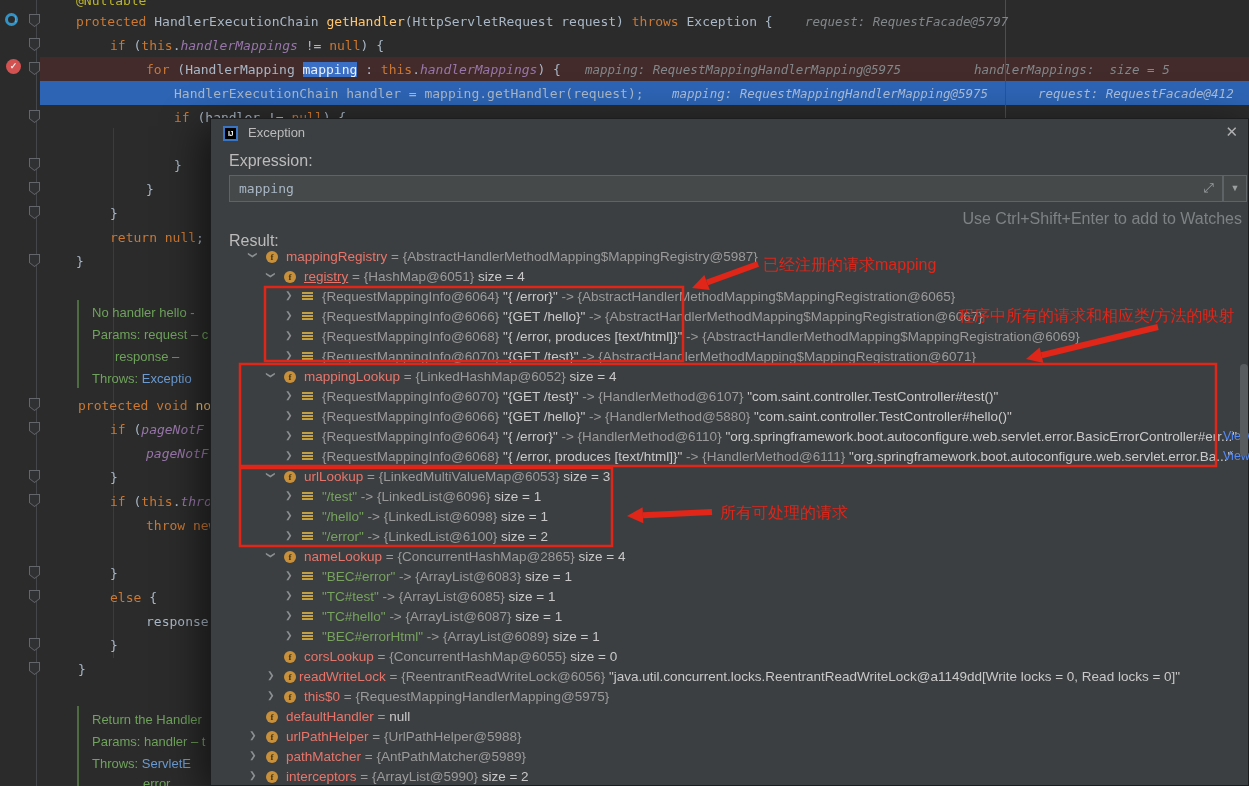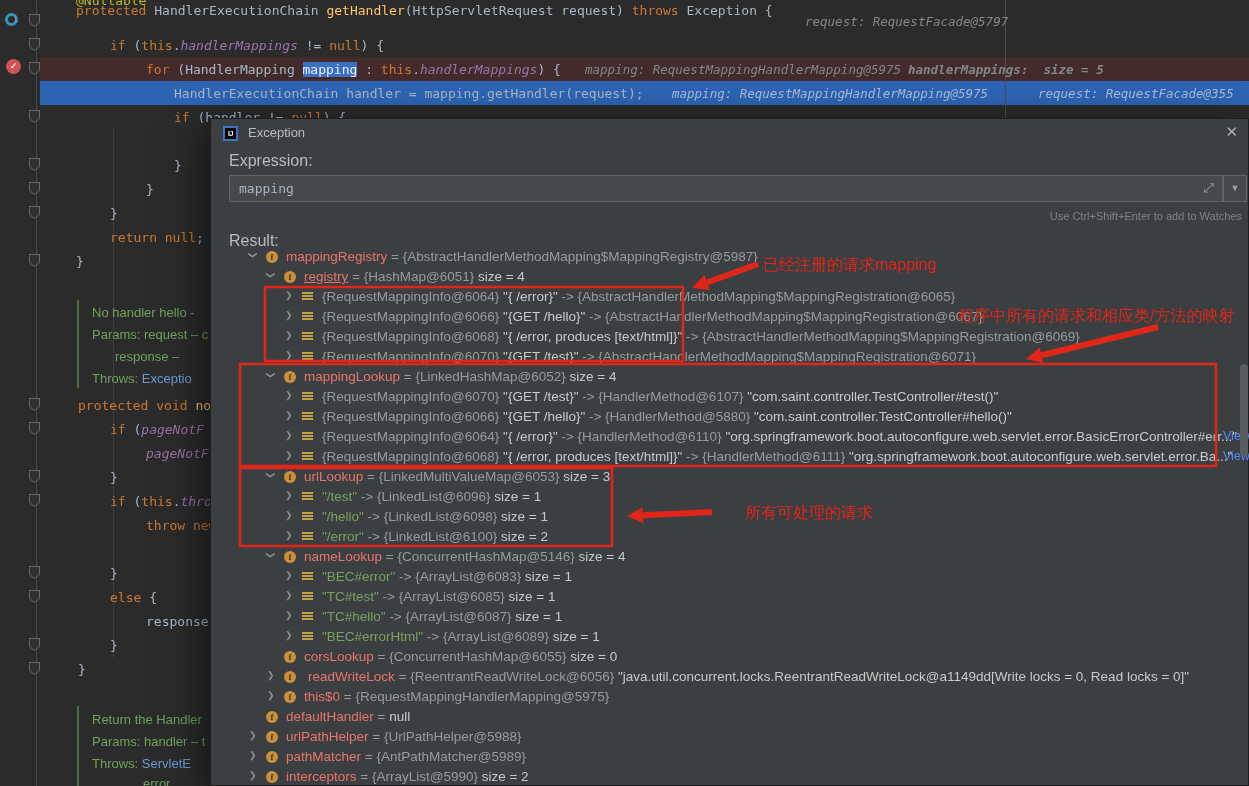--- a/index.html
+++ b/index.html
@@ -41,21 +41,21 @@
   .dlg-title{position:absolute;left:37px;top:6px;color:#BBBBBB;font-size:13px;}
   .dlg-close{position:absolute;right:10px;top:4px;color:#AFB1B3;font-size:15px;cursor:pointer;}
   .lbl{position:absolute;color:#BBBBBB;font-size:16px;}
   .expr-input{position:absolute;left:18px;top:56px;width:994px;height:27px;background:#45494A;
         border:1px solid #5E6366;box-sizing:border-box;}
   .expr-text{position:absolute;left:9px;top:5px;font:13px "DejaVu Sans Mono",monospace;color:#A9B7C6;}
   .expand-ic{position:absolute;right:8px;top:4px;color:#9DA0A3;font-size:13px;}
   .combo-btn{position:absolute;left:1012px;top:56px;width:24px;height:27px;background:#45494A;
         border:1px solid #5E6366;border-left:1px solid #5E6366;box-sizing:border-box;
         color:#9DA0A3;font-size:9px;text-align:center;line-height:25px;}
-  .watch-hint{position:absolute;right:6px;top:91px;color:#7E8285;font-size:11px;}
+  .watch-hint{position:absolute;right:6px;top:91px;color:#7E8285;font-size:16px;}
   
   .tree-row{position:absolute;left:0;height:20px;width:1218px;overflow:hidden;white-space:nowrap;}
   .tr-chev{position:absolute;top:3px;color:#8C8F92;font-size:9px;display:inline-block;}
   .tr-chev.open{transform:rotate(90deg);}
   .icon-f{position:absolute;top:4px;width:12px;height:12px;border-radius:50%;background:#C8903A;
         color:#43350F;font:bold 9px "Liberation Serif",serif;text-align:center;line-height:12px;}
   .icon-e{position:absolute;top:5px;width:11px;height:10px;}
   .icon-e i{display:block;height:2px;margin-bottom:1px;background:#C2A044;}
   .tr-text{position:absolute;top:1px;font-size:13.5px;line-height:18px;}
   .t-name{color:#E8756B;} .t-ref{color:#9A9A9A;} .t-str{color:#C9C9C9;}
@@ -99,29 +99,29 @@
         <div class="fold" style="top: 590px;"></div>
         <div class="fold" style="top: 638px;"></div>
         <div class="fold" style="top: 662px;"></div>
       </div>
     <div id="jdoc-layer">
         <div class="jdoc-bar" style="left: 77px; top: 300px; height: 88px;"></div>
         <div class="jdoc-bar" style="left: 77px; top: 706px; height: 82px;"></div>
       </div>
     <div id="code-layer">
         <div class="code-line" style="left: 76px; top: -9px;"><span class="c-ann">@Nullable</span></div>
-        <div class="code-line" style="left: 76px; top: 1px;"><span class="c-kw">protected </span><span class="c-pl">HandlerExecutionChain </span><span class="c-mth">getHandler</span><span class="c-pl">(HttpServletRequest request) </span><span class="c-kw">throws </span><span class="c-pl">Exception {</span></div>
+        <div class="code-line" style="left: 76px; top: 12px;"><span class="c-kw">protected </span><span class="c-pl">HandlerExecutionChain </span><span class="c-mth">getHandler</span><span class="c-pl">(HttpServletRequest request) </span><span class="c-kw">throws </span><span class="c-pl">Exception {</span></div>
         <span class="hint" style="left: 805px; top: 12px;">request: RequestFacade@5797</span>
         <div class="code-line" style="left: 110px; top: 36px;"><span class="c-kw">if </span><span class="c-pl">(</span><span class="c-kw">this</span><span class="c-pl">.</span><span class="c-fld">handlerMappings</span><span class="c-pl"> != </span><span class="c-kw">null</span><span class="c-pl">) {</span></div>
         <div class="code-line" style="left: 146px; top: 60px;"><span class="c-kw">for </span><span class="c-pl">(HandlerMapping </span><span class="c-sel">mapping</span><span class="c-pl"> : </span><span class="c-kw">this</span><span class="c-pl">.</span><span class="c-fld">handlerMappings</span><span class="c-pl">) {</span></div>
         <span class="hint" style="left: 585px; top: 60px;">mapping: RequestMappingHandlerMapping@5975</span>
-        <span class="hint" style="left: 908px; top: 60px; font-weight: bold;">handlerMappings:  size = 5</span>
+        <span class="hint" style="left: 974px; top: 60px;">handlerMappings:  size = 5</span>
         <div class="code-line" style="left: 174px; top: 84px;"><span class="c-pl">HandlerExecutionChain handler = mapping.getHandler(request);</span></div>
         <span class="hint hint-lt" style="left: 672px; top: 84px;">mapping: RequestMappingHandlerMapping@5975</span>
-        <span class="hint hint-lt" style="left: 1038px; top: 84px;">request: RequestFacade@355</span>
+        <span class="hint hint-lt" style="left: 1038px; top: 84px;">request: RequestFacade@412</span>
         <div class="code-line" style="left: 174px; top: 108px;"><span class="c-kw">if </span><span class="c-pl">(handler != </span><span class="c-kw">null</span><span class="c-pl">) {</span></div>
         <div class="code-line" style="left: 174px; top: 156px;"><span class="c-pl">}</span></div>
         <div class="code-line" style="left: 146px; top: 180px;"><span class="c-pl">}</span></div>
         <div class="code-line" style="left: 110px; top: 204px;"><span class="c-pl">}</span></div>
         <div class="code-line" style="left: 110px; top: 228px;"><span class="c-kw">return </span><span class="c-kw">null</span><span class="c-pl">;</span></div>
         <div class="code-line" style="left: 76px; top: 252px;"><span class="c-pl">}</span></div>
         <div class="code-line sansline" style="left: 92px; top: 305px;"><span class="c-doc">No handler hello -</span></div>
         <div class="code-line sansline" style="left: 92px; top: 327px;"><span class="c-doc">Params: request – c</span></div>
         <div class="code-line sansline" style="left: 115px; top: 349px;"><span class="c-doc">response –</span></div>
         <div class="code-line sansline" style="left: 92px; top: 371px;"><span class="c-doc">Throws: </span><span class="c-dl">Exceptio</span></div>
@@ -275,21 +275,21 @@
           <div class="icon-e" style="left: 91px;">
             <i></i>
             <i></i>
             <i></i>
           </div>
           <span class="tr-text" style="left: 111px;"><span class="t-grn">"/error"</span><span class="t-ref"> -&gt; {LinkedList@6100}</span><span class="t-str">  size = 2</span></span>
         </div>
         <div class="tree-row" style="top: 428px;">
           <span class="tr-chev open" style="left: 56px;">❯</span>
           <div class="icon-f" style="left: 73px;">f</div>
-          <span class="tr-text" style="left: 93px;"><span class="t-name">nameLookup</span><span class="t-ref"> = {ConcurrentHashMap@5146}</span><span class="t-str">  size = 4</span></span>
+          <span class="tr-text" style="left: 93px;"><span class="t-name">nameLookup</span><span class="t-ref"> = {ConcurrentHashMap@2865}</span><span class="t-str">  size = 4</span></span>
         </div>
         <div class="tree-row" style="top: 448px;">
           <span class="tr-chev" style="left: 74px;">❯</span>
           <div class="icon-e" style="left: 91px;">
             <i></i>
             <i></i>
             <i></i>
           </div>
           <span class="tr-text" style="left: 111px;"><span class="t-grn">"BEC#error"</span><span class="t-ref"> -&gt; {ArrayList@6083}</span><span class="t-str">  size = 1</span></span>
         </div>
@@ -320,21 +320,21 @@
           </div>
           <span class="tr-text" style="left: 111px;"><span class="t-grn">"BEC#errorHtml"</span><span class="t-ref"> -&gt; {ArrayList@6089}</span><span class="t-str">  size = 1</span></span>
         </div>
         <div class="tree-row" style="top: 528px;">
           <div class="icon-f" style="left: 73px;">f</div>
           <span class="tr-text" style="left: 93px;"><span class="t-name">corsLookup</span><span class="t-ref"> = {ConcurrentHashMap@6055}</span><span class="t-str">  size = 0</span></span>
         </div>
         <div class="tree-row" style="top: 548px;">
           <span class="tr-chev" style="left: 56px;">❯</span>
           <div class="icon-f" style="left: 73px;">f</div>
-          <span class="tr-text" style="left: 97px;"><span class="t-name">readWriteLock</span><span class="t-ref"> = {ReentrantReadWriteLock@6056} </span><span class="t-str">"java.util.concurrent.locks.ReentrantReadWriteLock@a1149dd[Write locks = 0, Read locks = 0]"</span></span>
+          <span class="tr-text" style="left: 88px;"><span class="t-name">readWriteLock</span><span class="t-ref"> = {ReentrantReadWriteLock@6056} </span><span class="t-str">"java.util.concurrent.locks.ReentrantReadWriteLock@a1149dd[Write locks = 0, Read locks = 0]"</span></span>
         </div>
         <div class="tree-row" style="top: 568px;">
           <span class="tr-chev" style="left: 56px;">❯</span>
           <div class="icon-f" style="left: 73px;">f</div>
           <span class="tr-text" style="left: 93px;"><span class="t-name">this$0</span><span class="t-ref"> = {RequestMappingHandlerMapping@5975}</span></span>
         </div>
         <div class="tree-row" style="top: 588px;">
           <div class="icon-f" style="left: 55px;">f</div>
           <span class="tr-text" style="left: 75px;"><span class="t-name">defaultHandler</span><span class="t-ref"> = </span><span class="t-str">null</span></span>
         </div>
@@ -364,16 +364,16 @@
       <line x1="758" y1="264" x2="707.036694775815" y2="282.53211099061275" stroke="#E02519" stroke-width="6"></line>
       <polygon points="692,288 704.3027502711213,275.01376360270524 709.7706392805087,290.05045837852026" fill="#E02519"></polygon>
       <line x1="1158" y1="327" x2="1041.5496016910192" y2="355.2303995900559" stroke="#E02519" stroke-width="6"></line>
       <polygon points="1026,359 1039.6648014860473,347.4555987445463 1043.4344018959912,363.00520043556554" fill="#E02519"></polygon>
       <line x1="712" y1="512" x2="642.9823131077623" y2="515.2478911478701" stroke="#E02519" stroke-width="6"></line>
       <polygon points="627,516 642.6062586816972,507.25673459398894 643.3583675338273,523.2390477017511" fill="#E02519"></polygon>
     </svg>
   <div id="anno-labels">
       <div class="anno-label" style="left: 763px; top: 255px;">已经注册的请求mapping</div>
       <div class="anno-label" style="left: 958px; top: 306px;">程序中所有的请求和相应类/方法的映射</div>
-      <div class="anno-label" style="left: 720px; top: 503px; margin-left: 25px;">所有可处理的请求</div>
+      <div class="anno-label" style="left: 720px; top: 503px;">所有可处理的请求</div>
     </div>
 
 </div>
 
 </body></html>

